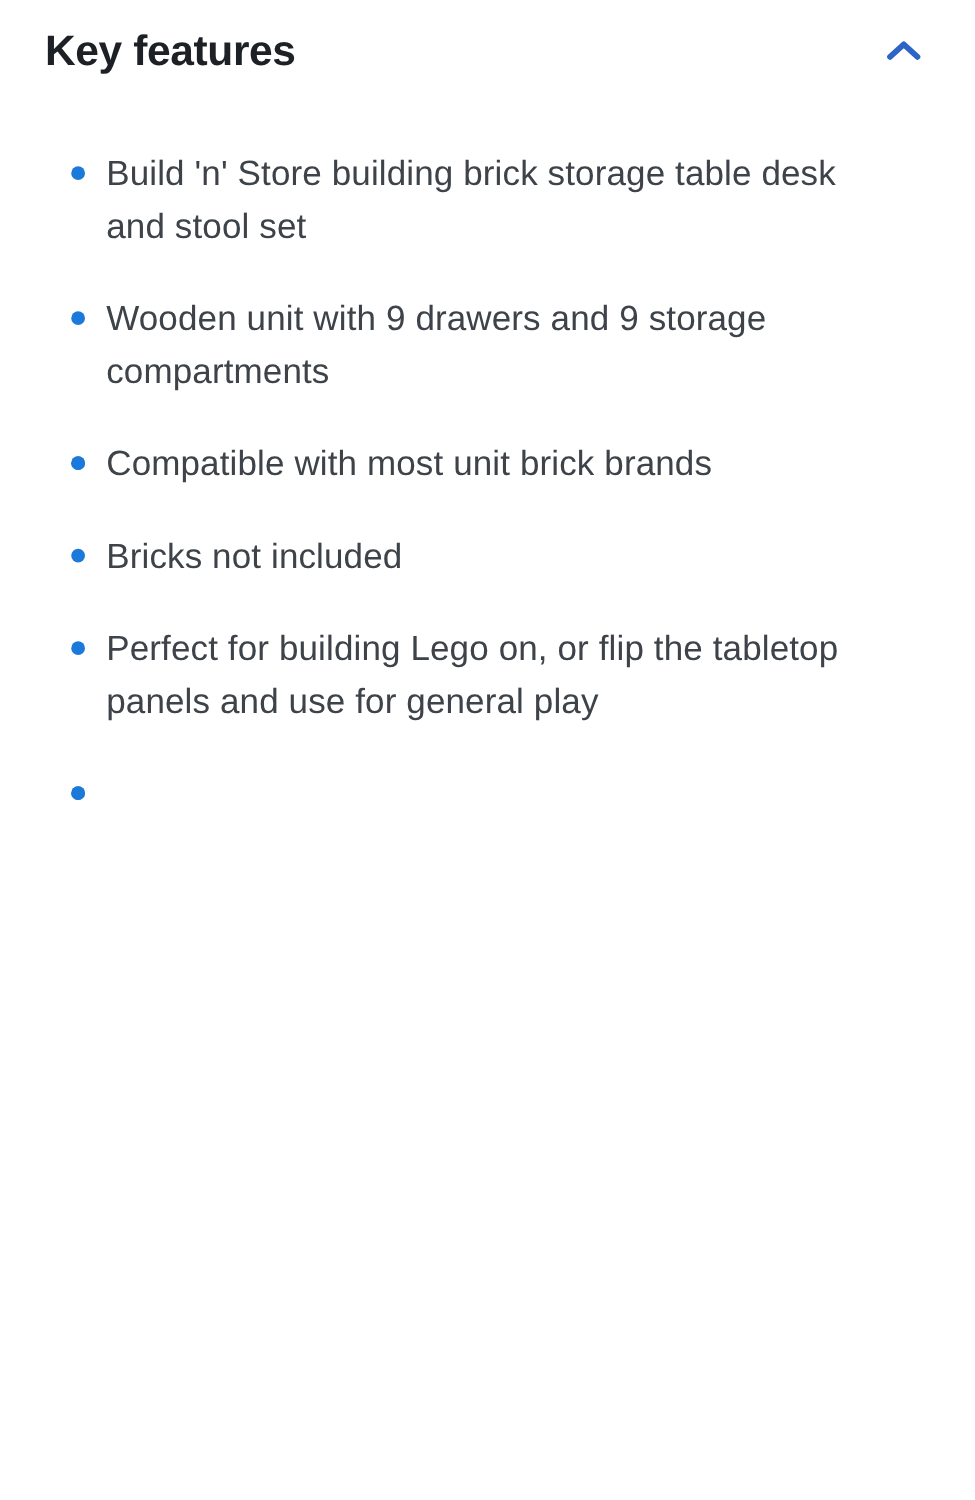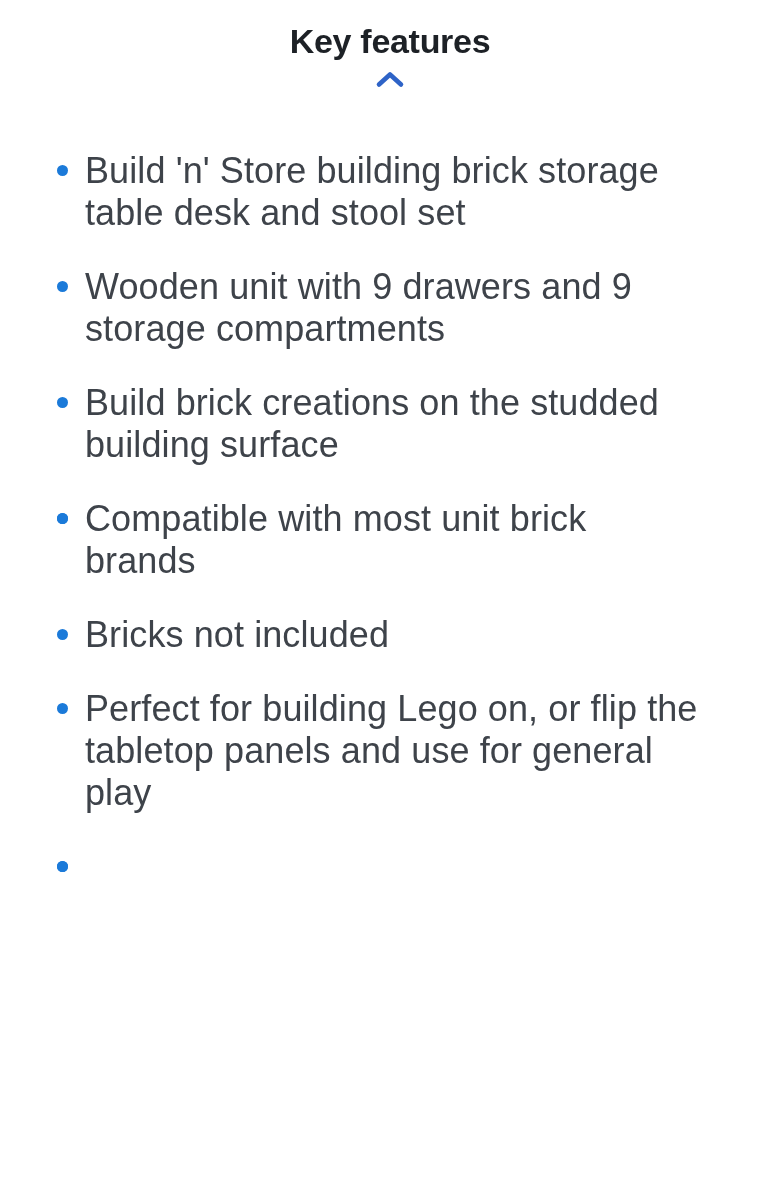--- a/index.html
+++ b/index.html
@@ -18,21 +18,20 @@
     overflow:hidden;
   }
   .section{
     padding:18px 36px 0 36px;
   }
   .header-row{
     display:flex;
     align-items:center;
     justify-content:space-between;
     cursor:pointer;
-    flex-direction:column;
   }
   .title{
     font-size:34px;
     line-height:46px;
     font-weight:700;
     color:var(--title-color);
     letter-spacing:-0.3px;
   }
   .chevron-btn{
     background:none;
@@ -44,21 +43,21 @@
     justify-content:center;
   }
   .chevron-btn svg{display:block;}
   ul.features{
     list-style:none;
     margin-top:54px;
   }
   ul.features li{
     position:relative;
     padding-left:49px;
-    font-size:36px;
+    font-size:28px;
     line-height:42px;
     margin-bottom:32px;
     letter-spacing:0.1px;
   }
   ul.features li .txt{
     display:inline-block;
     max-width:620px;
   }
   .dot{
     position:absolute;
@@ -90,24 +89,20 @@
     <li>
       <span class="dot"></span>
       <span class="txt">Build 'n' Store building brick storage table desk and stool set</span>
     </li>
     <li>
       <span class="dot"></span>
       <span class="txt">Wooden unit with 9 drawers and 9 storage compartments</span>
     </li>
     <li>
       <span class="dot"></span>
-      <span class="txt">Build brick creations on the studded building surface</span>
-    </li>
-    <li>
-      <span class="dot"></span>
     </li>
     <li>
       <span class="dot"></span>
       <span class="txt">Compatible with most unit brick brands</span>
     </li>
     <li>
       <span class="dot"></span>
       <span class="txt">Bricks not included</span>
     </li>
     <li>

